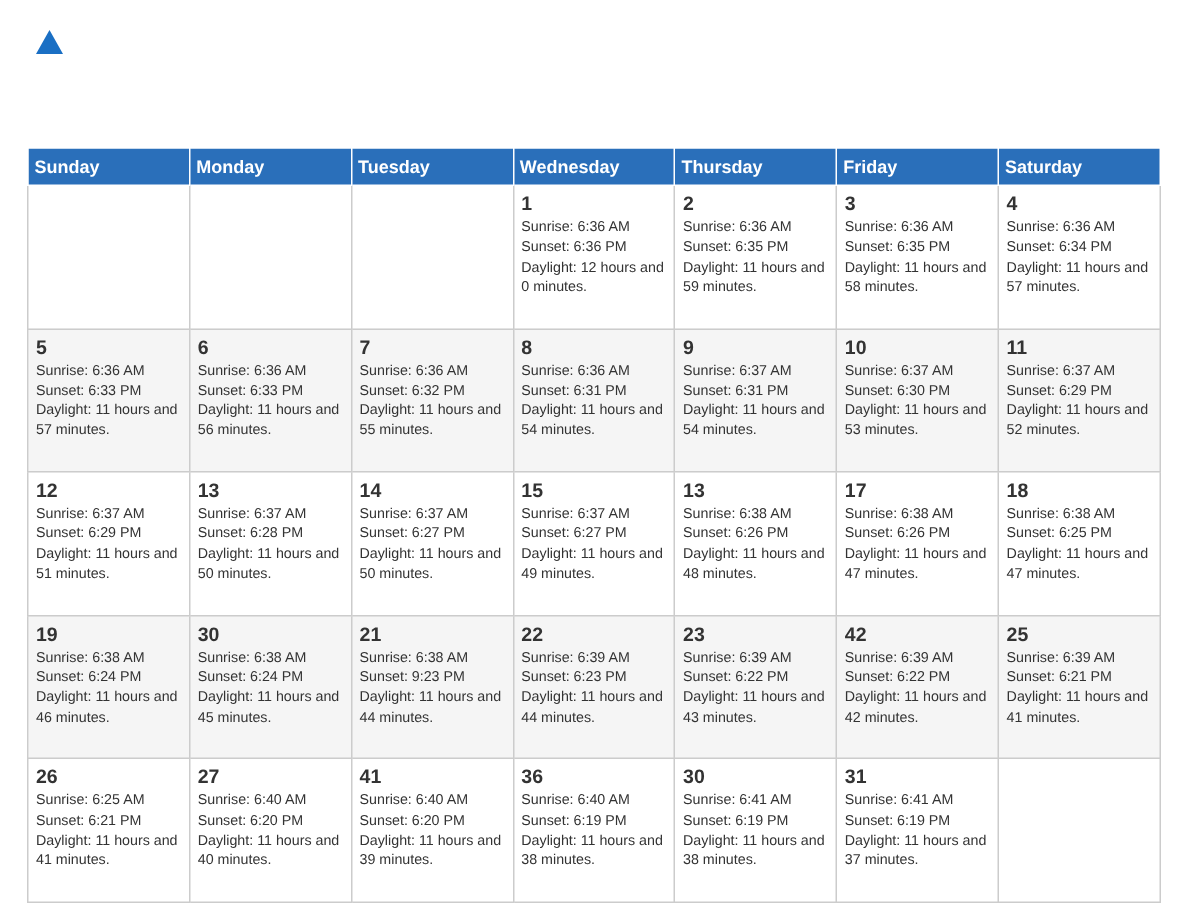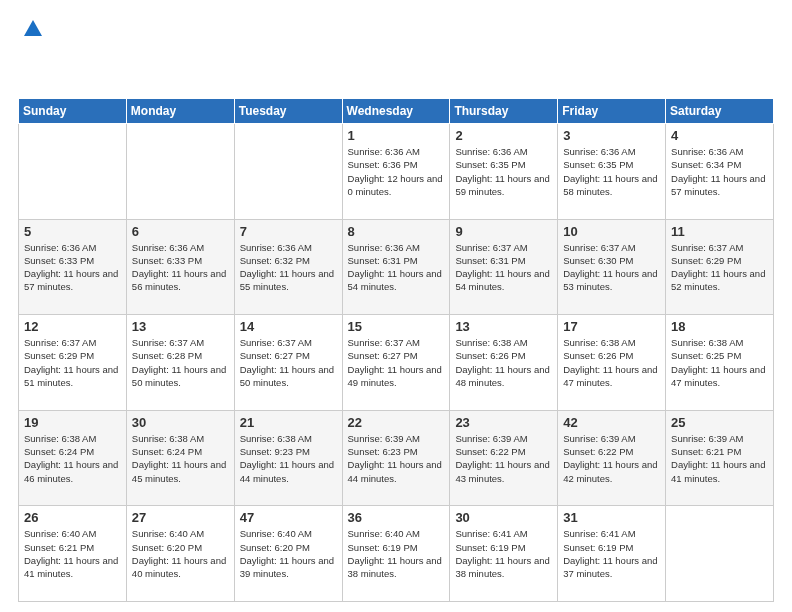--- a/index.html
+++ b/index.html
@@ -318,34 +318,34 @@
             <span class="day-num">25</span>
             <div class="day-info">Sunrise: 6:39 AM
 Sunset: 6:21 PM
 Daylight: 11 hours
 and 41 minutes.</div>
           </td>
         </tr>
         <tr>
           <td>
             <span class="day-num">26</span>
-            <div class="day-info">Sunrise: 6:40 AM
+            <div class="day-info">Sunrise: 6:25 AM
 Sunset: 6:21 PM
 Daylight: 11 hours
 and 41 minutes.</div>
           </td>
           <td>
             <span class="day-num">27</span>
             <div class="day-info">Sunrise: 6:40 AM
 Sunset: 6:20 PM
 Daylight: 11 hours
 and 40 minutes.</div>
           </td>
           <td>
-            <span class="day-num">47</span>
+            <span class="day-num">41</span>
             <div class="day-info">Sunrise: 6:40 AM
 Sunset: 6:20 PM
 Daylight: 11 hours
 and 39 minutes.</div>
           </td>
           <td>
             <span class="day-num">36</span>
             <div class="day-info">Sunrise: 6:40 AM
 Sunset: 6:19 PM
 Daylight: 11 hours

